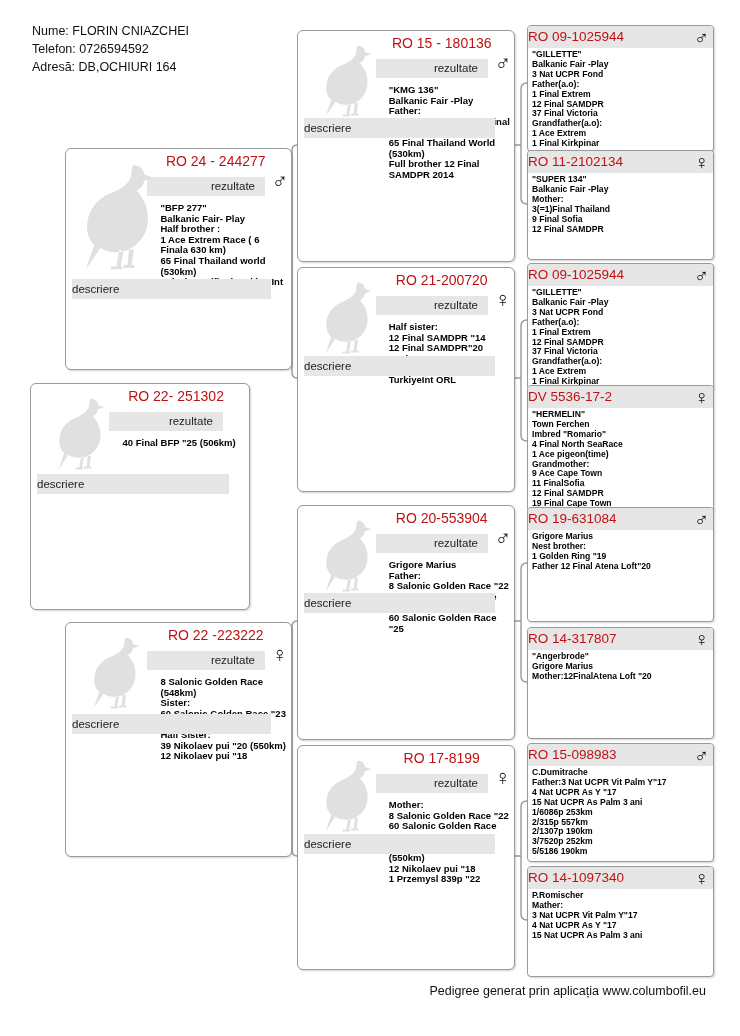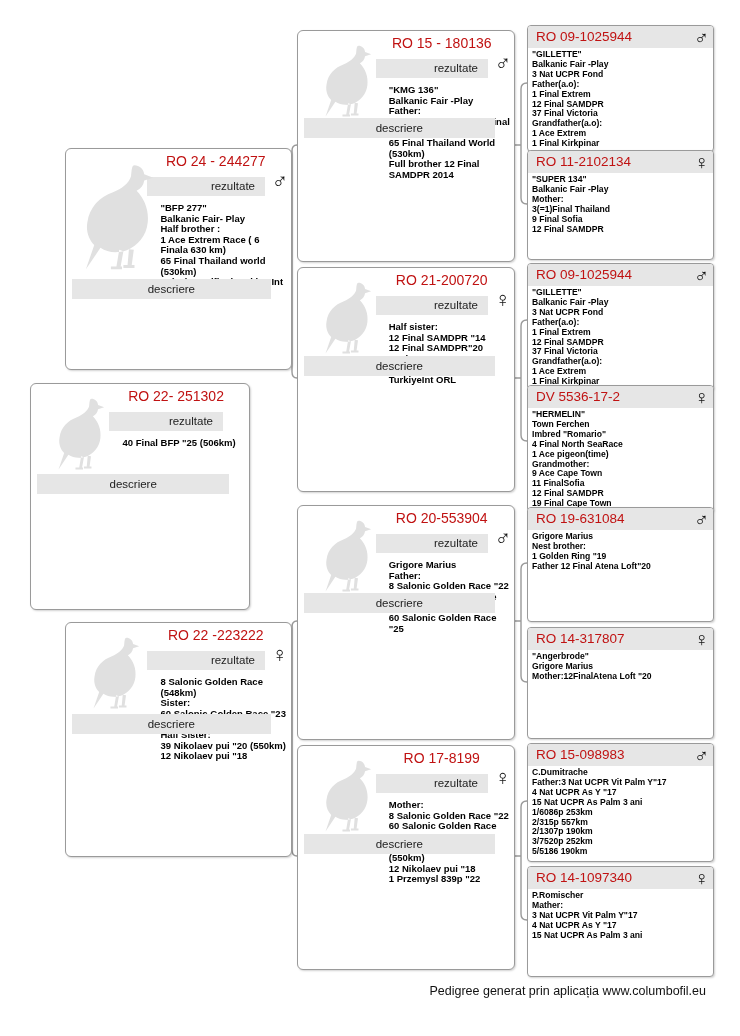--- a/index.html
+++ b/index.html
@@ -16,28 +16,28 @@
   .bigbox{position:absolute;background:#fff;border:1px solid var(--border);border-radius:6px;
           box-shadow:1px 1px 2px rgba(0,0,0,.18);}
   .bigbox .title{position:absolute;top:4px;left:34%;right:2px;text-align:center;
                  color:var(--red);font-size:14px;white-space:nowrap;}
   .bigbox .rezbar{position:absolute;top:28px;left:36%;right:26px;height:19px;background:var(--bar);
                   font-size:11.5px;line-height:19px;text-align:right;padding-right:10px;color:#222;cursor:pointer;padding-left:7px;}
   .bigbox .sex{position:absolute;top:21px;right:3px;font-size:22px;font-weight:bold;line-height:22px;color:#111;}
   .bigbox .content{position:absolute;top:54px;left:42%;right:3px;font-weight:bold;
                    font-size:9.5px;line-height:10.6px;color:#000;}
   .bigbox .descbar{position:absolute;left:6px;right:9%;height:20px;background:var(--bar);
-                   font-size:11.5px;line-height:20px;text-align:center;color:#222;cursor:pointer;}
+                   font-size:11.5px;line-height:20px;text-align:left;color:#222;cursor:pointer;}
   .pigeon{position:absolute;left:6px;top:12px;}
 
   
   .smallbox{position:absolute;background:#fff;border:1px solid var(--border);border-radius:4px;
             box-shadow:1px 1px 2px rgba(0,0,0,.18);}
   .smallbox .shead{position:relative;height:20px;background:var(--bar);border-radius:3px 3px 0 0;
-                   padding:1px 8px;}
+                   padding:1px 0;}
   .smallbox .stitle{color:var(--red);font-size:13.5px;line-height:20px;white-space:nowrap;}
   .smallbox .sex{position:absolute;top:0;right:4px;font-size:20px;font-weight:bold;line-height:22px;color:#111;}
   .smallbox .scontent{padding:2px 2px 2px 4px;font-weight:bold;font-size:8.6px;line-height:9.9px;color:#000;}
 
   .footer{position:absolute;top:984px;right:34px;font-size:12.5px;color:#111;}
 
   svg.lines{position:absolute;left:0;top:0;pointer-events:none;}
 </style>
 </head>
 <body>
@@ -58,20 +58,25 @@
     <g fill="none" style="stroke:var(--line)" stroke-width="1.4">
       <path d="M297,145 Q292,145 292,151 L292,372 Q292,378 297,378 M290,258 L292,258"></path>
       <path d="M297,621 Q292,621 292,627 L292,850 Q292,856 297,856 M290,738 L292,738"></path>
       <path d="M527,83 Q521,83 521,89 L521,198 Q521,204 527,204 M513,145 L521,145"></path>
       <path d="M527,320 Q521,320 521,326 L521,435 Q521,441 527,441 M513,378 L521,378"></path>
       <path d="M527,563 Q521,563 521,569 L521,676 Q521,682 527,682 M513,621 L521,621"></path>
       <path d="M527,801 Q521,801 521,807 L521,914 Q521,920 527,920 M513,856 L521,856"></path>
     </g>
   </svg>
 
+  <div class="owner">
+    <div>Nume: FLORIN CNIAZCHEI</div>
+    <div>Telefon: 0726594592</div>
+    <div>Adresă: DB,OCHIURI 164</div>
+  </div>
 
   <div class="bigbox" style="left:65px;top:148px;width:225px;height:220px">
     <div class="title">RO 24 - 244277</div>
     <div class="rezbar">rezultate</div>
     <div class="sex">♂</div>
     <svg class="pigeon" width="100" height="118" viewBox="0 0 120 170">
         <use href="#pigeon-shape"></use>
       </svg>
     <div class="content">
         <div>"BFP 277"</div>

